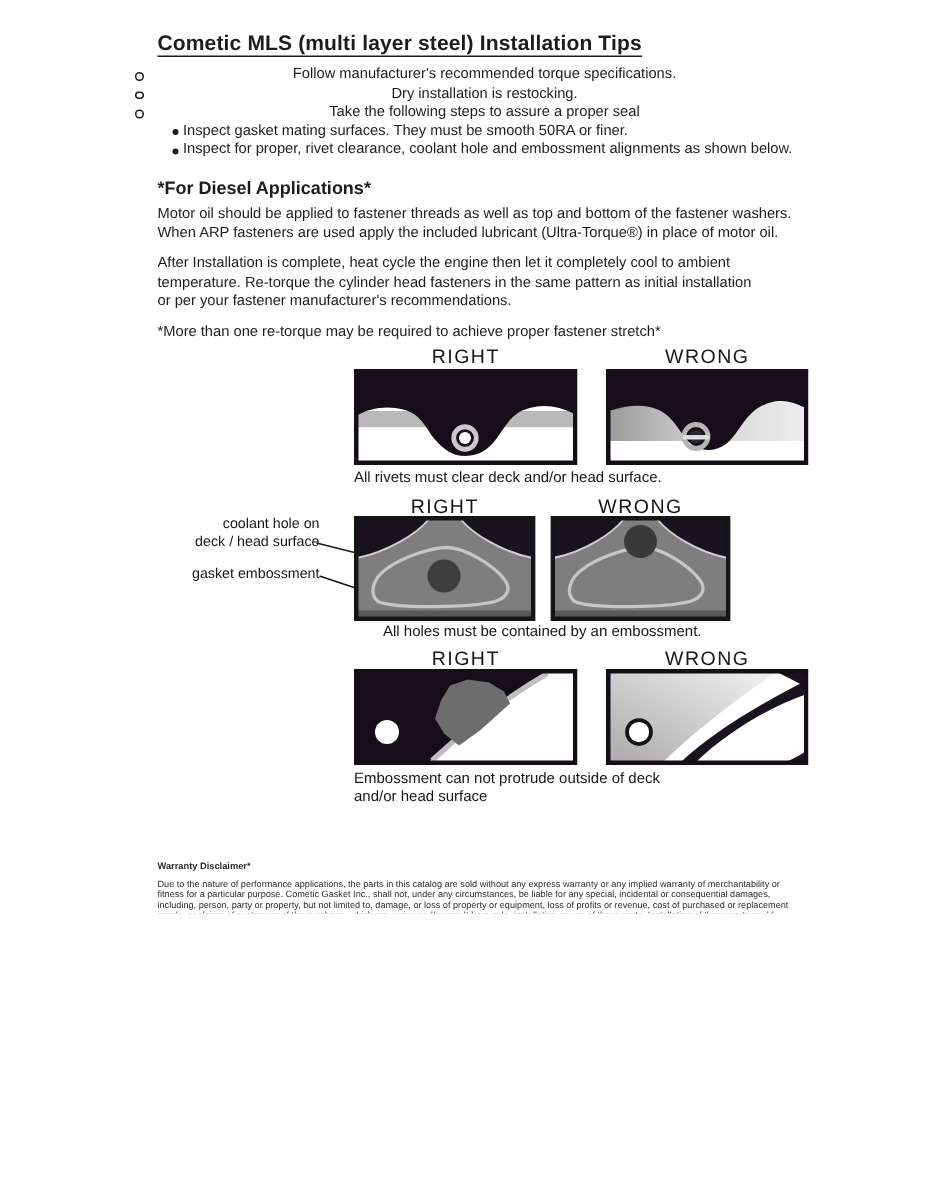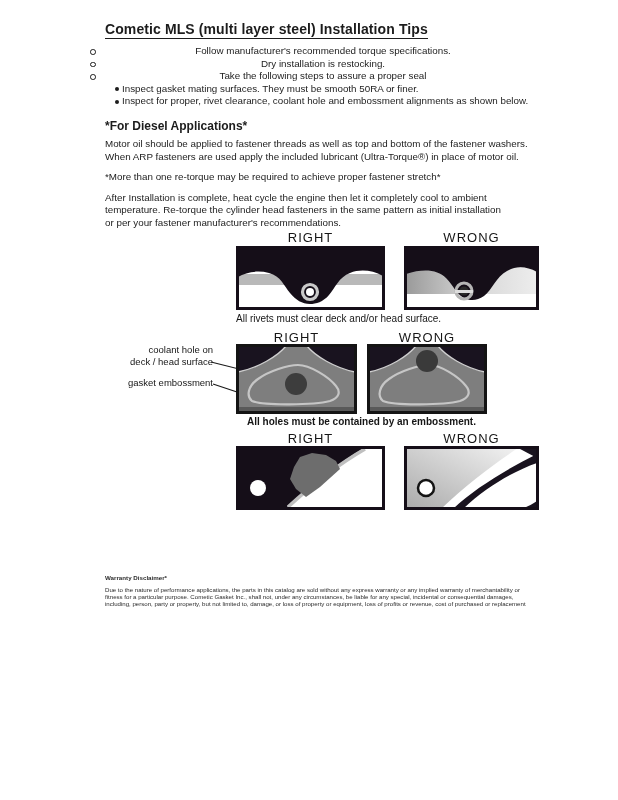--- a/index.html
+++ b/index.html
@@ -38,24 +38,24 @@
   <div class="top">
     <div><span class="title">Cometic MLS (multi layer steel) Installation Tips</span></div>
     <div class="b">Follow manufacturer's recommended torque specifications.</div>
     <div class="b">Dry installation is restocking.</div>
     <div class="b">Take the following steps to assure a proper seal</div>
     <div class="sb">Inspect gasket mating surfaces.  They must be smooth 50RA or finer.</div>
     <div class="sb">Inspect for proper, rivet clearance, coolant hole and embossment alignments as shown below.</div>
     <div class="h2">*For Diesel Applications*</div>
     <p class="para">Motor oil should be applied to fastener threads as well as top and bottom of the fastener washers.
 When ARP fasteners are used apply the included lubricant (Ultra-Torque®) in place of motor oil.</p>
-    <p class="para">*More than one re-torque may be required to achieve proper fastener stretch*</p>
     <p class="para">After Installation is complete, heat cycle the engine then let it completely cool to ambient
 temperature. Re-torque the cylinder head fasteners in the same pattern as initial installation
 or per your fastener manufacturer's recommendations.</p>
+    <p class="para">*More than one re-torque may be required to achieve proper fastener stretch*</p>
   </div>
 
   <div class="dg-label" style="left:236px;top:230px;width:149px;">RIGHT</div>
   <div class="dg-label" style="left:404px;top:230px;width:135px;">WRONG</div>
 
   <div class="dg-box" style="left:236px;top:246px;">
     <svg width="149" height="64" viewBox="0 0 149 64">
       <rect x="0" y="0" width="149" height="64" fill="#ffffff"></rect>
       <rect x="2" y="28" width="145" height="11" fill="#b9b9b9"></rect>
       <rect x="2" y="39" width="145" height="23" fill="#ffffff"></rect>
@@ -121,21 +121,21 @@
       <path d="M2,2 H49 C41,12 22,24 2,28 Z" fill="#19131f"></path>
       <path d="M49,2 C41,12 22,24 2,28" stroke="#cfcfcf" stroke-width="1.3" fill="none"></path>
       <path d="M118,2 H71 C79,12 98,24 118,28 Z" fill="#19131f"></path>
       <path d="M71,2 C79,12 98,24 118,28" stroke="#cfcfcf" stroke-width="1.3" fill="none"></path>
       <path d="M16,57 C10,52 12,42 22,35 C33,27 52,21 62,21 C74,21 92,33 99,42 C104,48 102,54 93,57 C77,61 28,62 16,57 Z" fill="none" stroke="#c6c6c6" stroke-width="2.2"></path>
       <circle cx="60" cy="17" r="11" fill="#3a3a3a"></circle>
       <rect x="1.5" y="1.5" width="117" height="67" fill="none" stroke="#141414" stroke-width="3"></rect>
     </svg>
   </div>
 
-  <div class="caption" style="left:236px;top:416px;width:251px;text-align:center;font-weight:bold;">All holes must be contained by an embossment.</div>
+  <div class="caption" style="left:236px;top:416px;width:251px;text-align:center;">All holes must be contained by an embossment.</div>
 
   <div class="dg-label" style="left:236px;top:431px;width:149px;">RIGHT</div>
   <div class="dg-label" style="left:404px;top:431px;width:135px;">WRONG</div>
 
   <div class="dg-box" style="left:236px;top:446px;">
     <svg width="149" height="64" viewBox="0 0 149 64">
       <rect x="0" y="0" width="149" height="64" fill="#ffffff"></rect>
       <path d="M2,2 H128 C100,19 72,41 50,62 H2 Z" fill="#150e18"></path>
       <path d="M52,61 C76,39 103,18 129,3" stroke="#bfbfbf" stroke-width="3.5" fill="none"></path>
       <polygon points="58,21 64,11 76,7 90,9 100,15 104,23 94,32 84,41 70,51 60,43 54,33" fill="#6d6d6d"></polygon>
@@ -155,20 +155,22 @@
       <rect x="0" y="0" width="135" height="64" fill="#ffffff"></rect>
       <path d="M2,2 H114 C90,18 62,39 38,62 H2 Z" fill="url(#g3)"></path>
       <path d="M133,8 C103,23 70,43 50,62 L60,62 C82,41 110,25 133,17 Z" fill="#19131f"></path>
       <path d="M114,2 H133 V12 C126,8 120,5 114,2 Z" fill="#19131f"></path>
       <path d="M120,62 H133 V55 C129,58 124,60 120,62 Z" fill="#19131f"></path>
       <circle cx="22" cy="42" r="8" fill="#ffffff" stroke="#141414" stroke-width="2.5"></circle>
       <rect x="1.5" y="1.5" width="132" height="61" fill="none" stroke="#150e18" stroke-width="3"></rect>
     </svg>
   </div>
 
+  <div class="caption" style="left:236px;top:514px;width:270px;">Embossment can not protrude outside of deck
+and/or head surface</div>
 
   <div class="legal">
     <div class="legal-h">Warranty Disclaimer*</div>
     <p class="lp">Due to the nature of performance applications, the parts in this catalog are sold without any express warranty or any implied warranty of merchantability or
 fitness for a particular purpose.  Cometic Gasket Inc., shall not, under any circumstances, be liable for any special, incidental or consequential damages,
 including, person, party or property, but not limited to, damage, or loss of property or equipment, loss of profits or revenue, cost of purchased or replacement
 goods, or claims of customers of the purchase, which may arise and/or result from sale, installation or use of these parts.  Installation of these parts could
 adversely affect the motor manufacturers warranty coverage.</p>
     <p class="lp">VENUE-The agreed upon venue, in the event of dispute whatsoever between the parties, whether instituted by either party, including, but not limited to,
 contract terms, payment terms, delivery, type, defects, sufficiency of product, shall be the Court of Common Pleas, Lake County, Ohio or the Painesville

